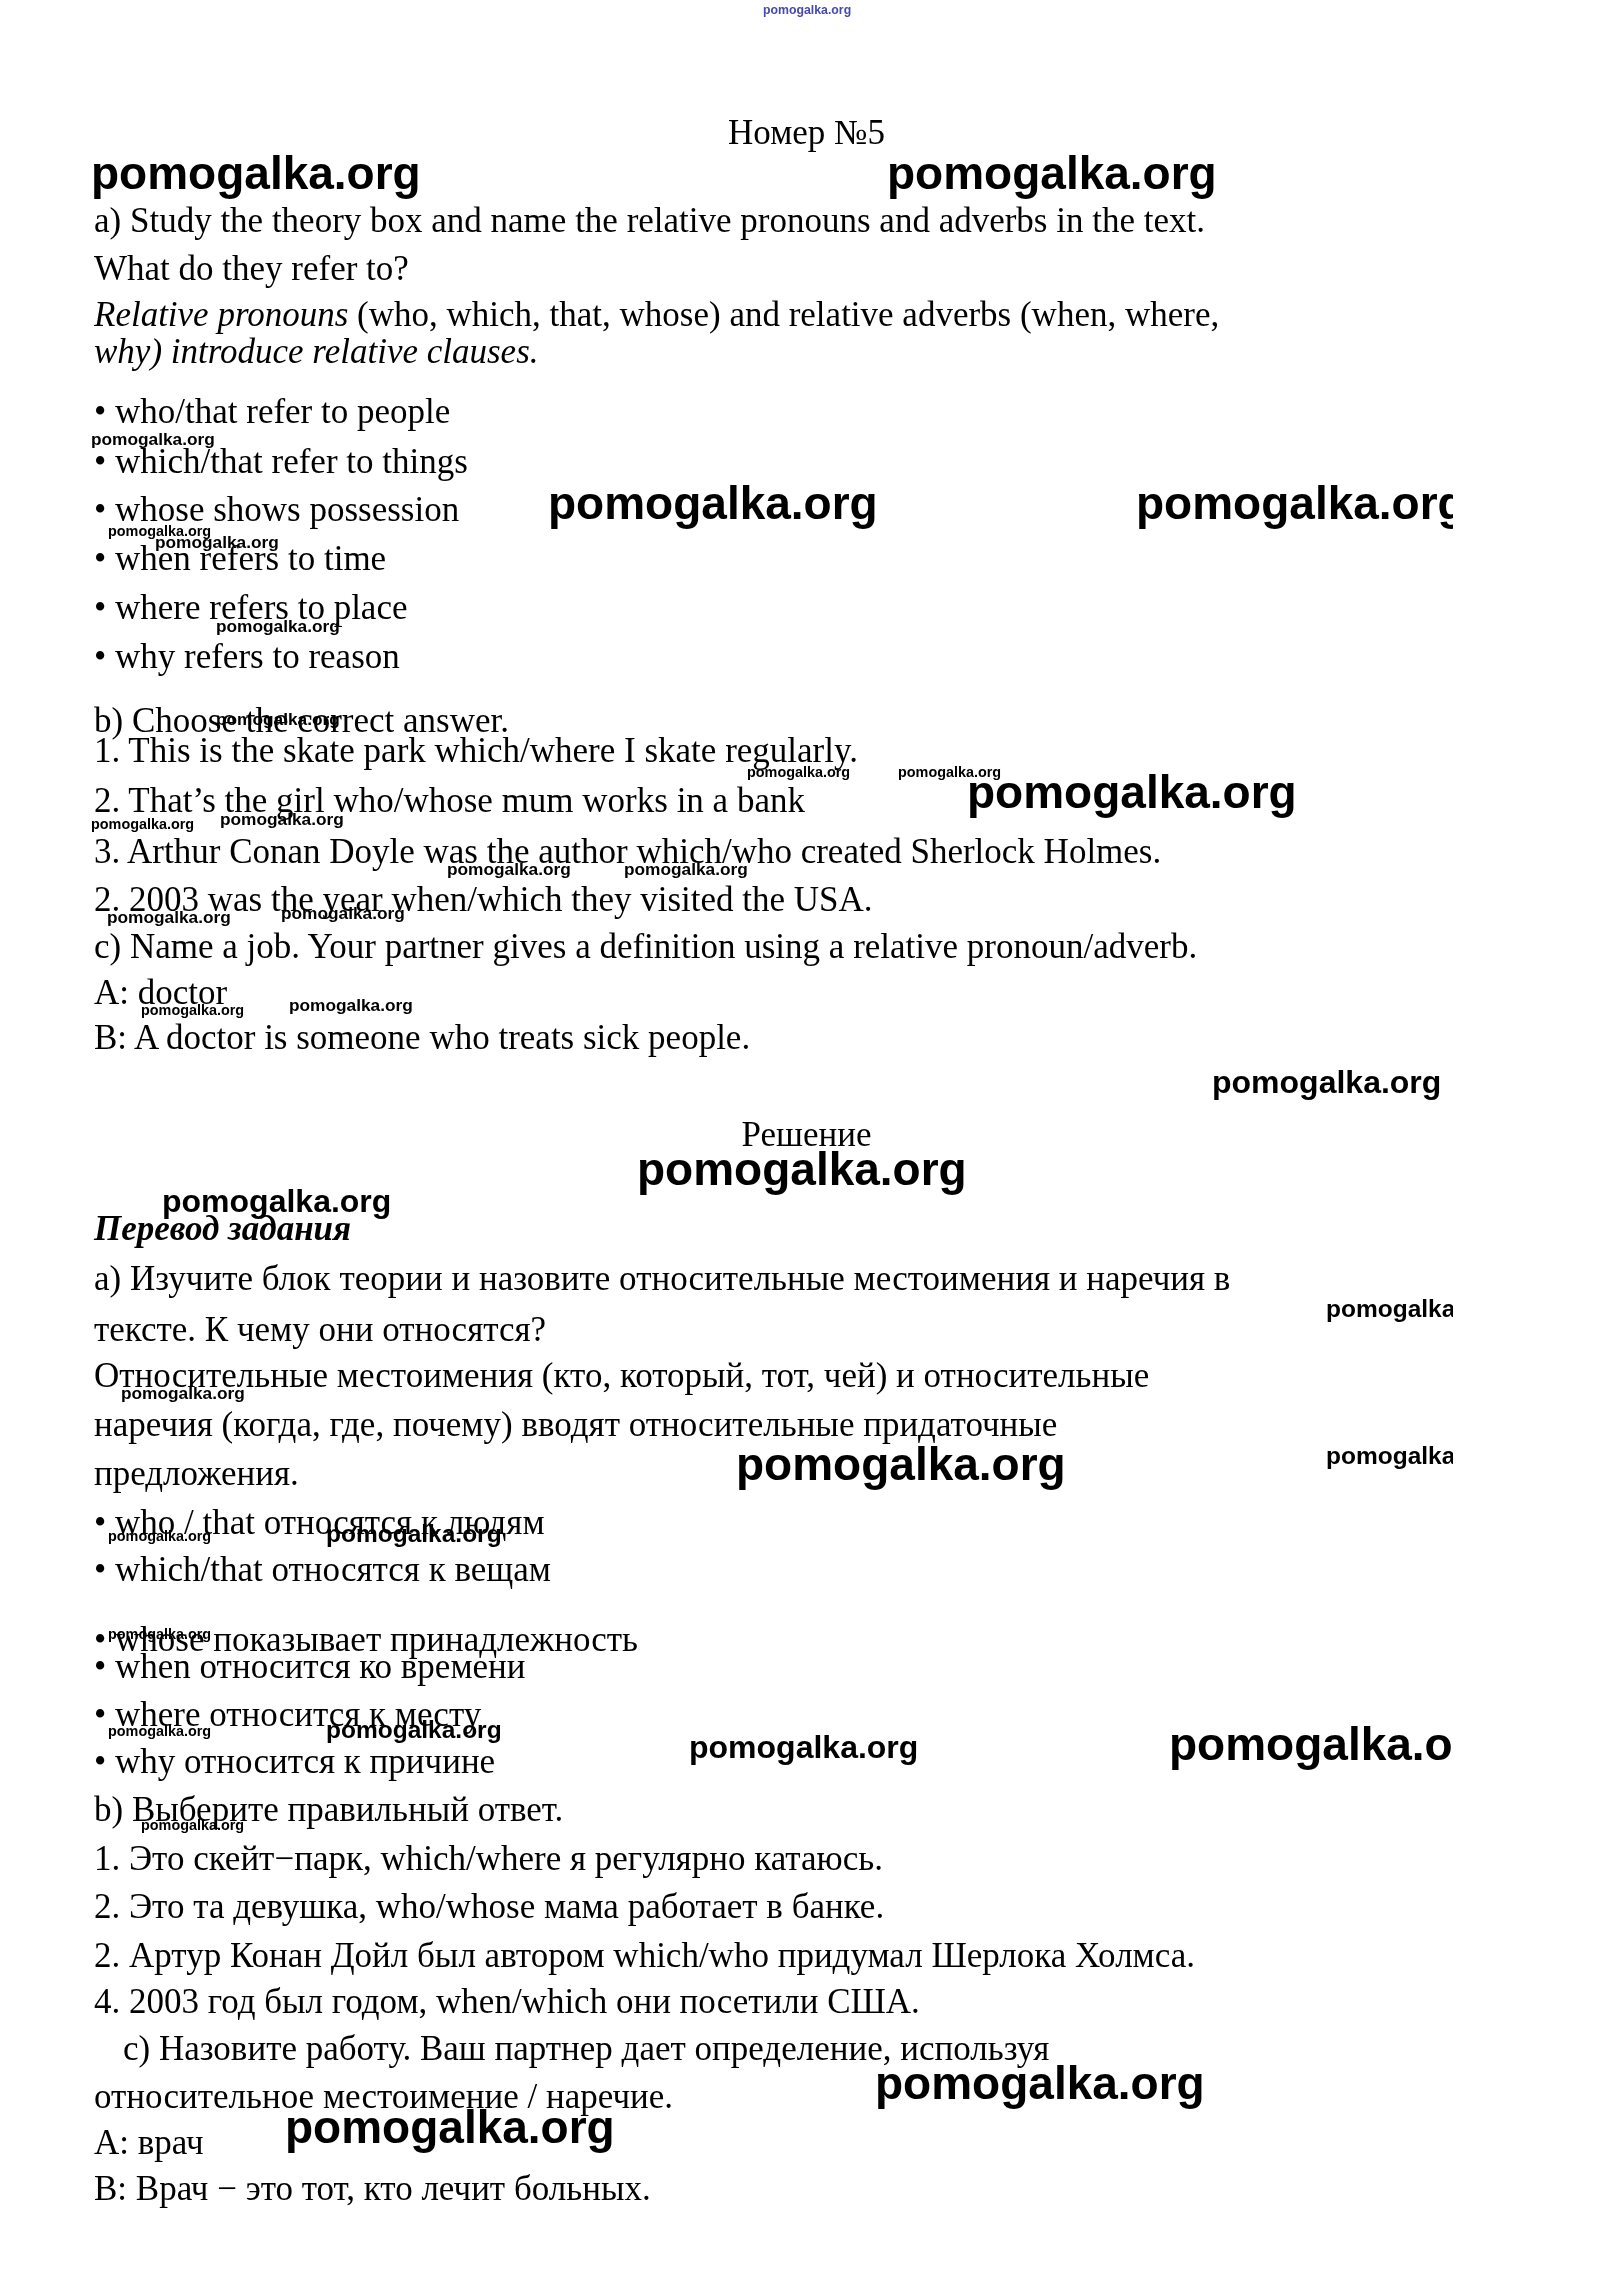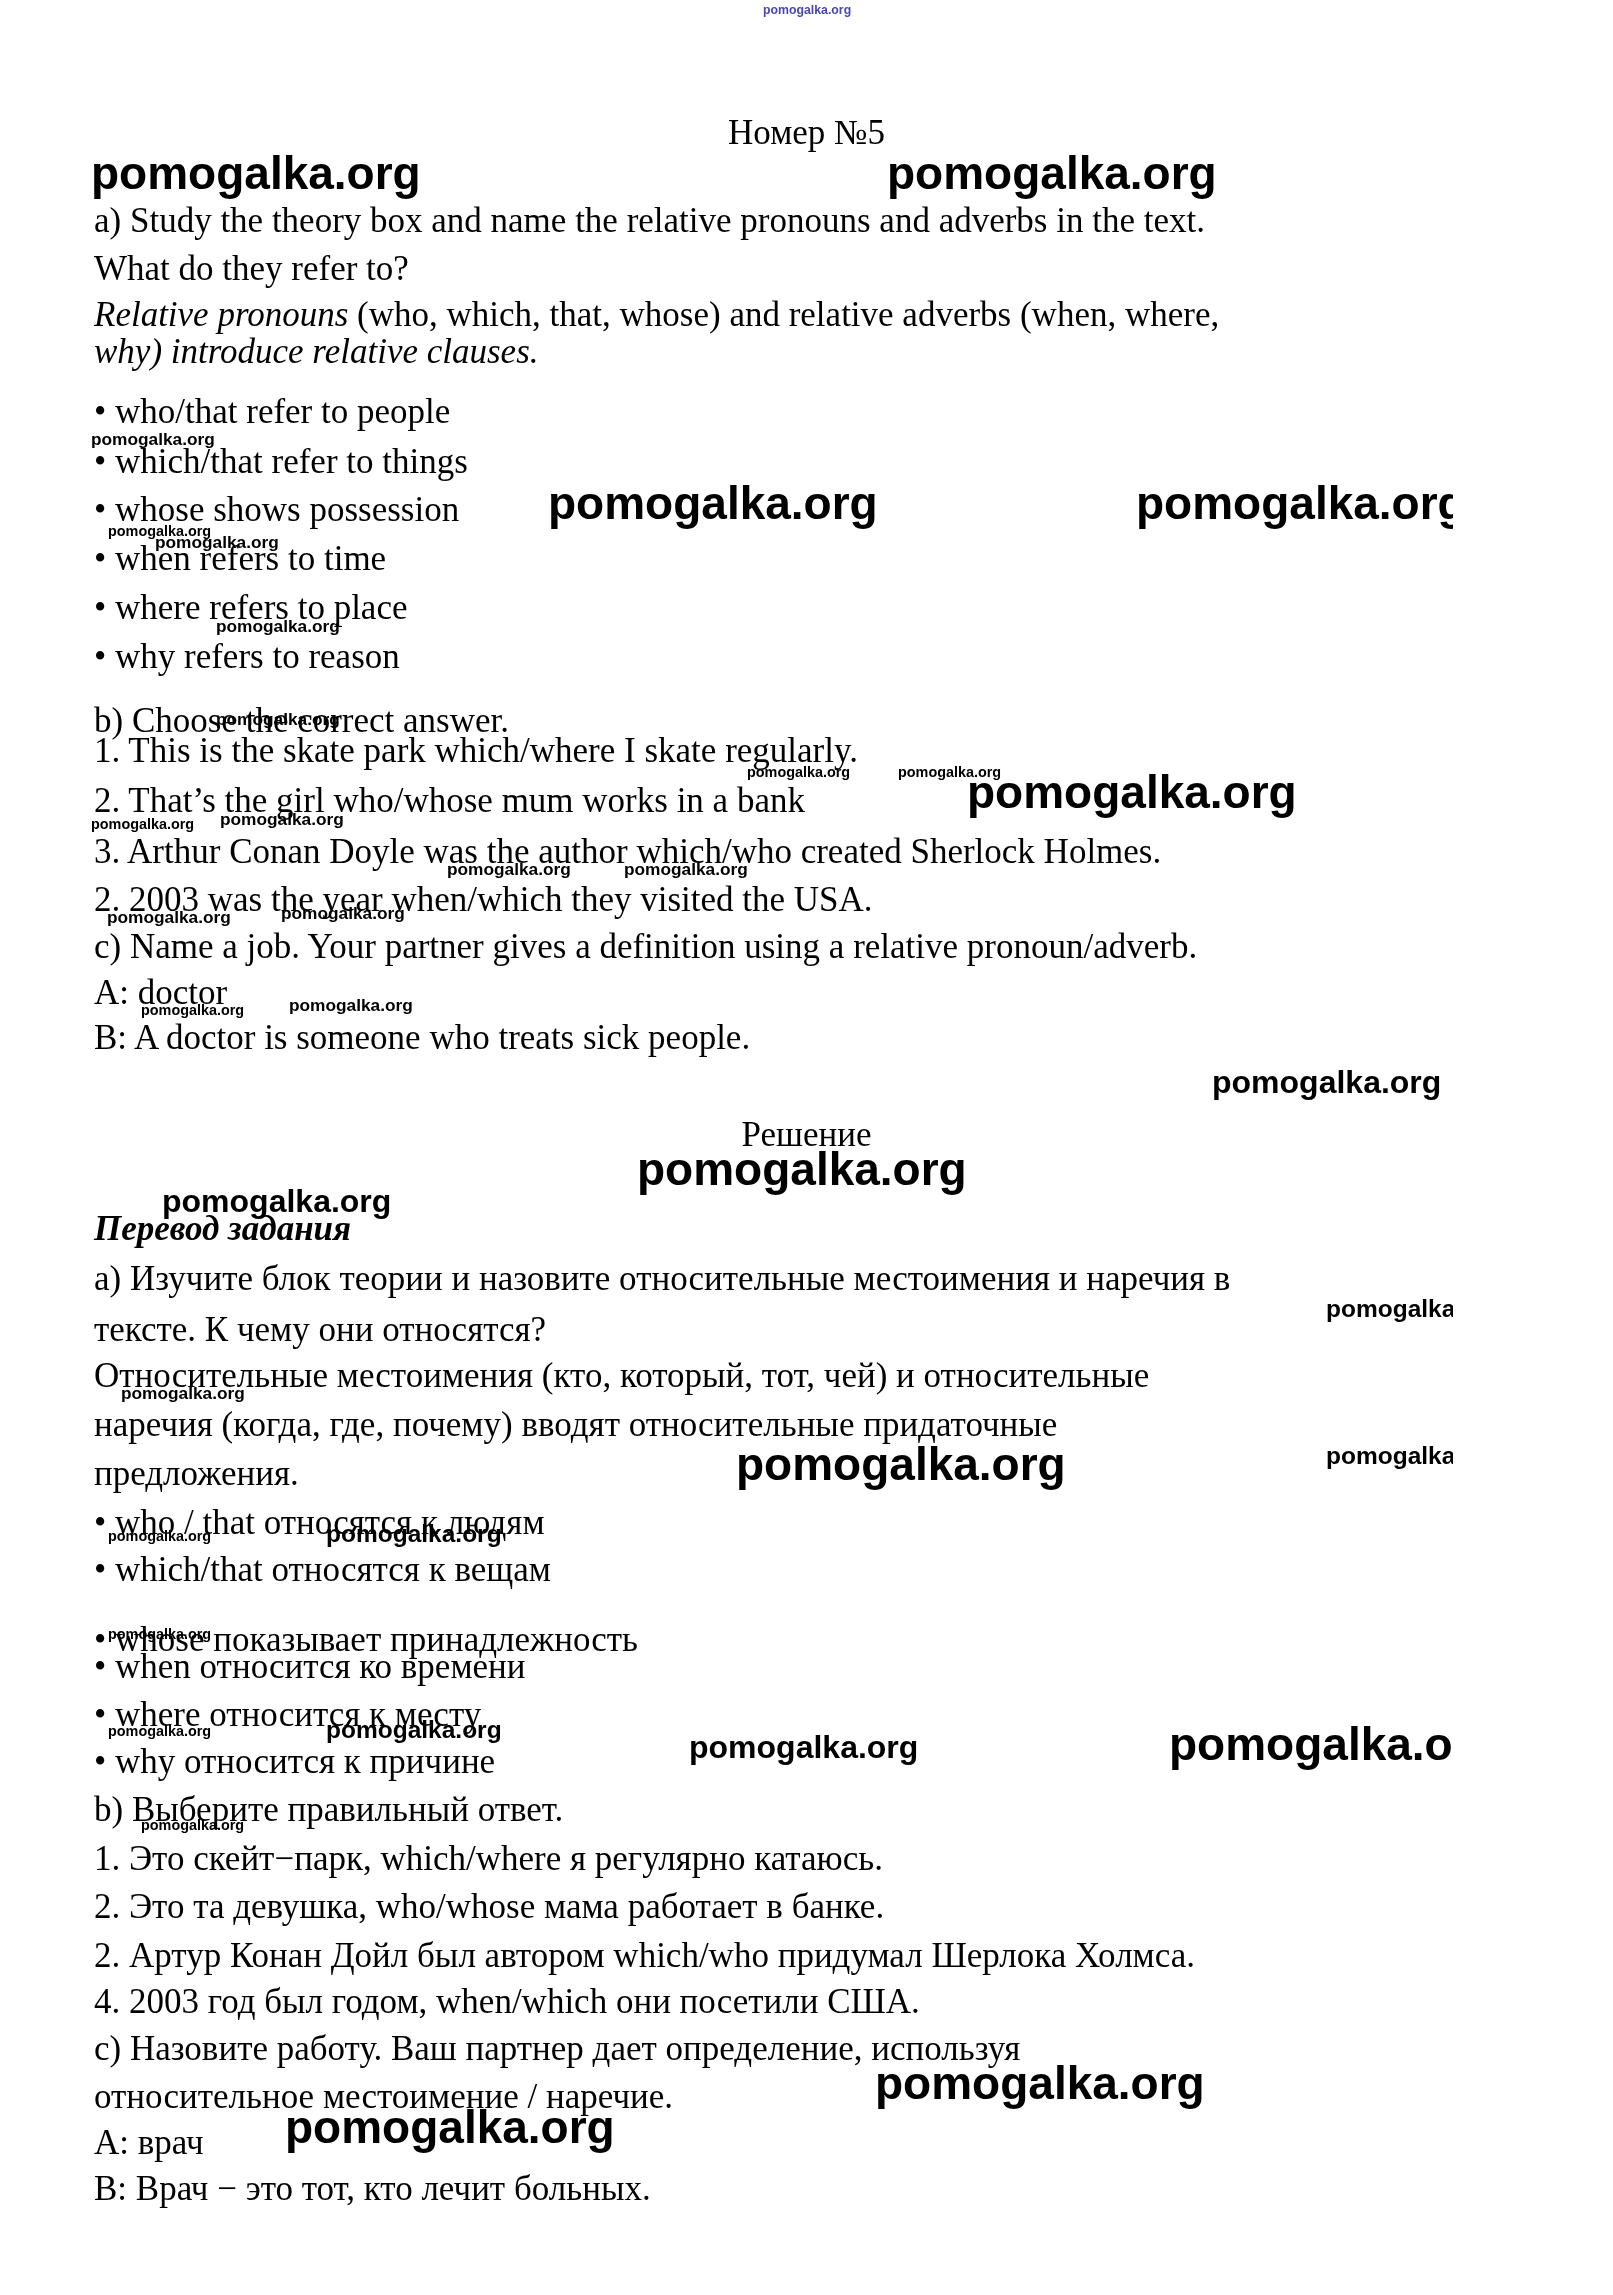--- a/index.html
+++ b/index.html
@@ -124,21 +124,21 @@
   <span class="wm wm-l" style="left:689px; top:1731px;">pomogalka.org</span>
   <span class="wm wm-xl" style="left:1169px; top:1721px;">pomogalka.org</span>
 
   <div class="line" style="top:1792px;">b) Выберите правильный ответ.</div>
   <span class="wm wm-xs" style="left:141px; top:1818px;">pomogalka.org</span>
   <div class="line" style="top:1841px;">1. Это скейт−парк, which/where я регулярно катаюсь.</div>
   <div class="line" style="top:1889px;">2. Это та девушка, who/whose мама работает в банке.</div>
   <div class="line" style="top:1938px;">2. Артур Конан Дойл был автором which/who придумал Шерлока Холмса.</div>
   <div class="line" style="top:1984px;">4. 2003 год был годом, when/which они посетили США.</div>
 
-  <div class="line" style="top:2031px;">с) Назовите работу. Ваш партнер дает определение, используя</div>
+  <div class="line" style="top:2031px;margin-left:29px;">с) Назовите работу. Ваш партнер дает определение, используя</div>
   <div class="line" style="top:2079px;">относительное местоимение / наречие.</div>
   <span class="wm wm-xl" style="left:875px; top:2060px;">pomogalka.org</span>
   <div class="line" style="top:2125px;">А: врач</div>
   <span class="wm wm-xl" style="left:285px; top:2104px;">pomogalka.org</span>
   <div class="line" style="top:2171px;">В: Врач − это тот, кто лечит больных.</div>
 
 </div>
 
 
 </body></html>

